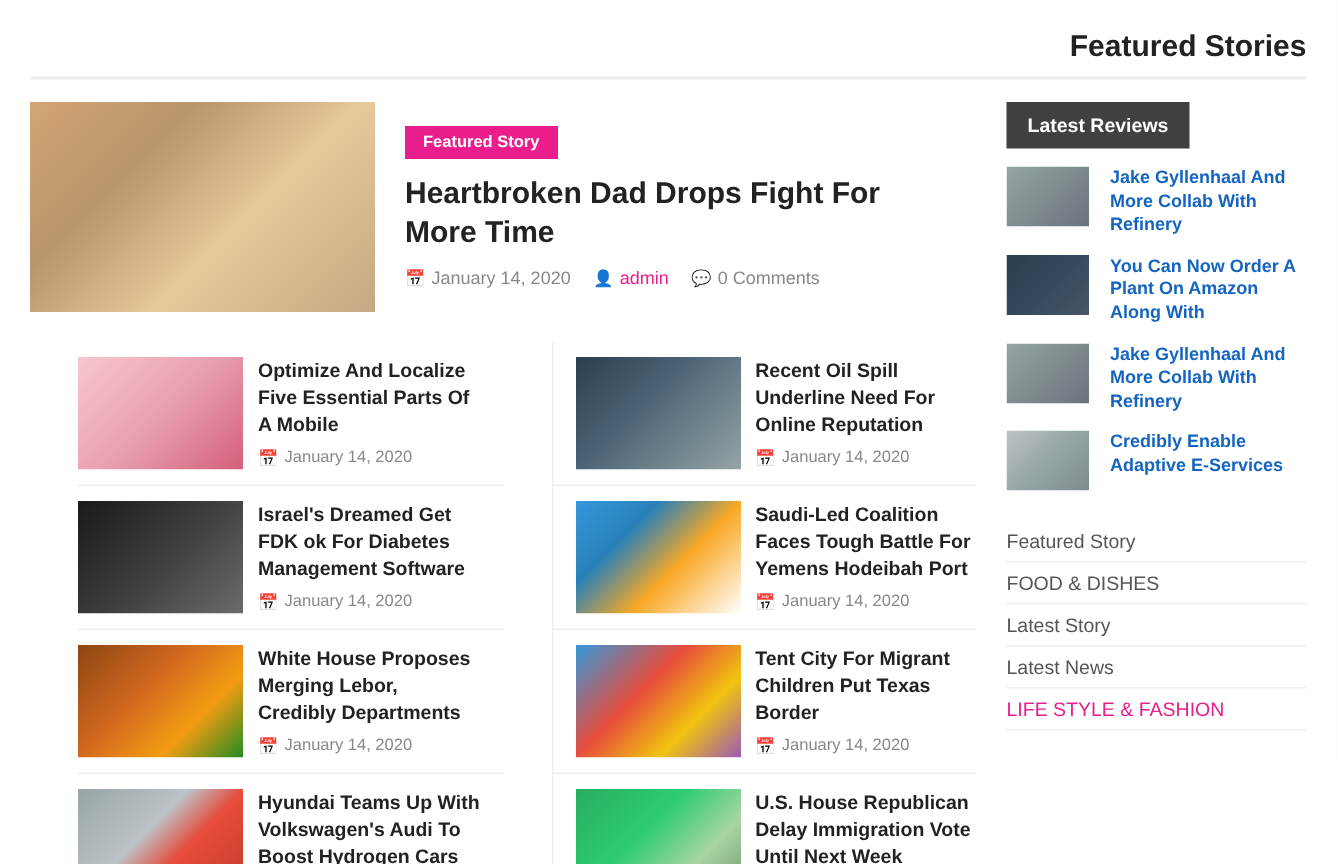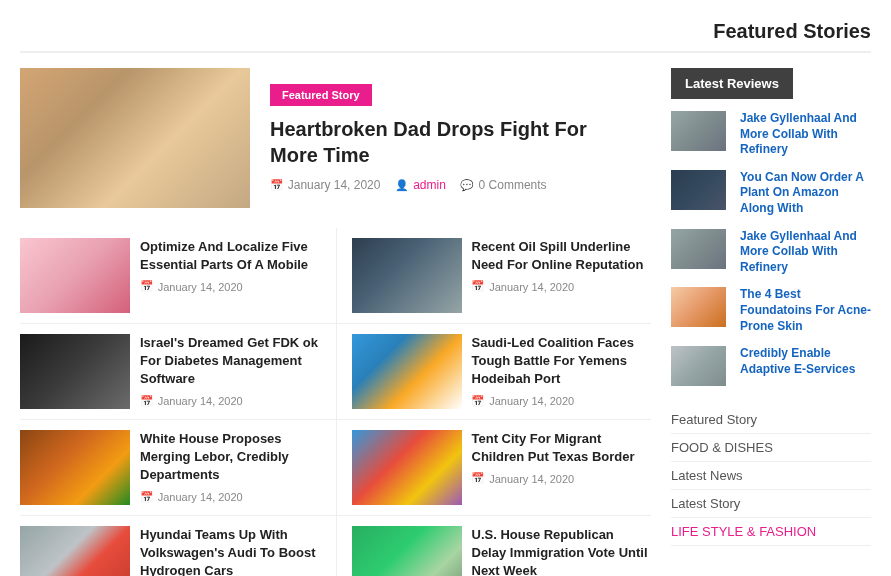--- a/index.html
+++ b/index.html
@@ -21,21 +21,21 @@
     .featured-hero-img .img-placeholder { width: 100%; height: 100%; background: linear-gradient(135deg, #d4a574 0%, #b8956a 30%, #e8c99a 60%, #c4a882 100%); display: flex; align-items: center; justify-content: center; }
     .featured-hero-content { padding: 15px 20px; flex: 1; }
     .featured-badge { background: #e91e8c; color: #fff; font-size: 11px; font-weight: bold; padding: 5px 12px; display: inline-block; margin-bottom: 10px; cursor: pointer; }
     .featured-title { font-size: 20px; font-weight: bold; color: #222; margin-bottom: 10px; line-height: 1.3; }
     .featured-meta { display: flex; gap: 15px; color: #888; font-size: 12px; align-items: center; }
     .featured-meta span { display: flex; align-items: center; gap: 4px; }
     .meta-link { color: #e91e8c; text-decoration: none; text-align: center; }
 
     
     .news-grid { display: grid; grid-template-columns: 1fr 1fr; gap: 0; }
-    .news-item { display: flex; gap: 10px; padding: 10px 0; border-bottom: 1px solid #eee; }
+    .news-item { display: flex; gap: 10px; padding: 10px 0; border-bottom: 1px solid #eee; margin-left: 32px; }
     .news-item:nth-child(odd) { padding-right: 15px; }
     .news-item:nth-child(even) { padding-left: 15px; border-left: 1px solid #eee; }
     .news-thumb { width: 110px; height: 75px; flex-shrink: 0; overflow: hidden; }
     .news-thumb .thumb-img { width: 100%; height: 100%; }
     .news-body { flex: 1; }
     .news-title { font-size: 13px; font-weight: bold; color: #222; margin-bottom: 6px; line-height: 1.4; cursor: pointer; }
     .news-date { color: #888; font-size: 11px; display: flex; align-items: center; gap: 4px; }
 
     
     .sidebar-section { margin-bottom: 20px; }
@@ -220,38 +220,32 @@
     <div class="review-title">You Can Now Order A Plant On Amazon Along With</div>
   </div>
             <div class="review-item">
     <div class="review-thumb">
       <div class="rthumb-img img-review3"></div>
     </div>
     <div class="review-title">Jake Gyllenhaal And More Collab With Refinery</div>
   </div>
             <div class="review-item">
     <div class="review-thumb">
-      <div class="rthumb-img img-review4"></div>
-    </div>
-    <div class="review-title">The 4 Best Foundatoins For Acne-Prone Skin</div>
-  </div>
-            <div class="review-item">
-    <div class="review-thumb">
       <div class="rthumb-img img-review5"></div>
     </div>
     <div class="review-title">Credibly Enable Adaptive E-Services</div>
   </div>
           </div>
       </div>
 
       <div class="sidebar-section">
         <ul class="categories-list" id="categories-list">
             <li class=""><a>Featured Story</a></li>
             <li class=""><a>FOOD &amp; DISHES</a></li>
+            <li class=""><a>Latest Story</a></li>
             <li class=""><a>Latest News</a></li>
-            <li class=""><a>Latest Story</a></li>
             <li class="lifestyle"><a>LIFE STYLE &amp; FASHION</a></li>
           </ul>
       </div>
 
     </div>
   </div>
 </div>
 
 </body></html>

